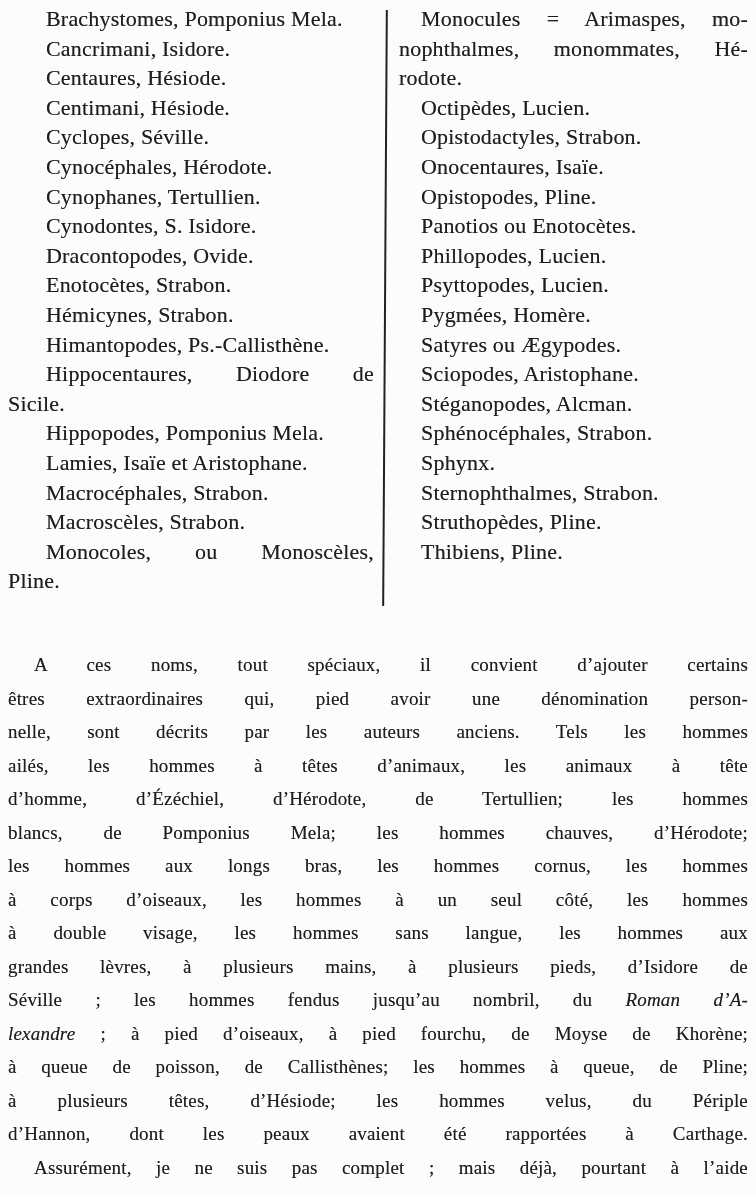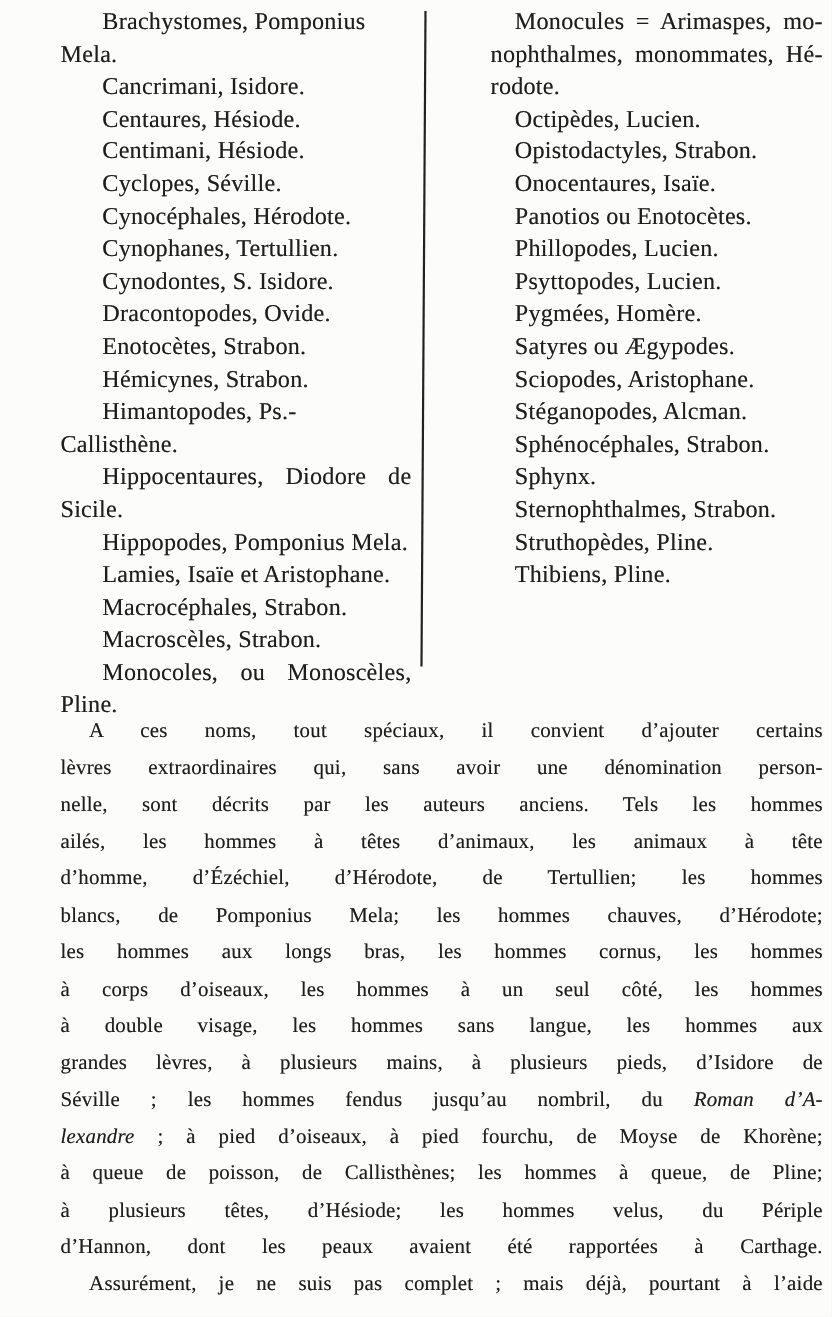--- a/index.html
+++ b/index.html
@@ -33,21 +33,21 @@
     transform: rotate(0.35deg);
   }
   .body-text {
     position: absolute;
     left: 8px; top: 648px;
     width: 740px;
     font-size: 19px;
     line-height: 33.5px;
     letter-spacing: 0.2px;
   }
-  .line { text-align: left; margin-left: 47px; }
+  .line { text-align: left; }
   .line.just { text-align: justify; text-align-last: justify; }
   .col-left  .line.ind { text-indent: 38px; }
   .col-right .line.ind { text-indent: 22px; }
   .body-text .line.ind { text-indent: 26px; }
   .line i { font-style: italic; }
 </style>
 </head>
 <body>
 
 <div class="page">
@@ -76,37 +76,38 @@
 
   <div class="divider"></div>
 
   <div class="col col-right">
       <div class="line ind just">Monocules = Arimaspes, mo-</div>
       <div class="line just">nophthalmes, monommates, Hé-</div>
       <div class="line">rodote.</div>
       <div class="line ind">Octipèdes, Lucien.</div>
       <div class="line ind">Opistodactyles, Strabon.</div>
       <div class="line ind">Onocentaures, Isaïe.</div>
+      <div class="line ind">Opistopodes, Pline.</div>
       <div class="line ind">Panotios ou Enotocètes.</div>
       <div class="line ind">Phillopodes, Lucien.</div>
       <div class="line ind">Psyttopodes, Lucien.</div>
       <div class="line ind">Pygmées, Homère.</div>
       <div class="line ind">Satyres ou Ægypodes.</div>
       <div class="line ind">Sciopodes, Aristophane.</div>
       <div class="line ind">Stéganopodes, Alcman.</div>
       <div class="line ind">Sphénocéphales, Strabon.</div>
       <div class="line ind">Sphynx.</div>
       <div class="line ind">Sternophthalmes, Strabon.</div>
       <div class="line ind">Struthopèdes, Pline.</div>
       <div class="line ind">Thibiens, Pline.</div>
     </div>
 
   <div class="body-text">
       <div class="line ind just">A ces noms, tout spéciaux, il convient d’ajouter certains</div>
-      <div class="line just">lèvres extraordinaires qui, sans avoir une dénomination person-</div>
+      <div class="line just">êtres extraordinaires qui, pied avoir une dénomination person-</div>
       <div class="line just">nelle, sont décrits par les auteurs anciens. Tels les hommes</div>
       <div class="line just">ailés, les hommes à têtes d’animaux, les animaux à tête</div>
       <div class="line just">d’homme, d’Ézéchiel, d’Hérodote, de Tertullien; les hommes</div>
       <div class="line just">blancs, de Pomponius Mela; les hommes chauves, d’Hérodote;</div>
       <div class="line just">les hommes aux longs bras, les hommes cornus, les hommes</div>
       <div class="line just">à corps d’oiseaux, les hommes à un seul côté, les hommes</div>
       <div class="line just">à double visage, les hommes sans langue, les hommes aux</div>
       <div class="line just">grandes lèvres, à plusieurs mains, à plusieurs pieds, d’Isidore de</div>
       <div class="line just">Séville ; les hommes fendus jusqu’au nombril, du <i>Roman d’A-</i></div>
       <div class="line just"><i>lexandre</i> ; à pied d’oiseaux, à pied fourchu, de Moyse de Khorène;</div>

